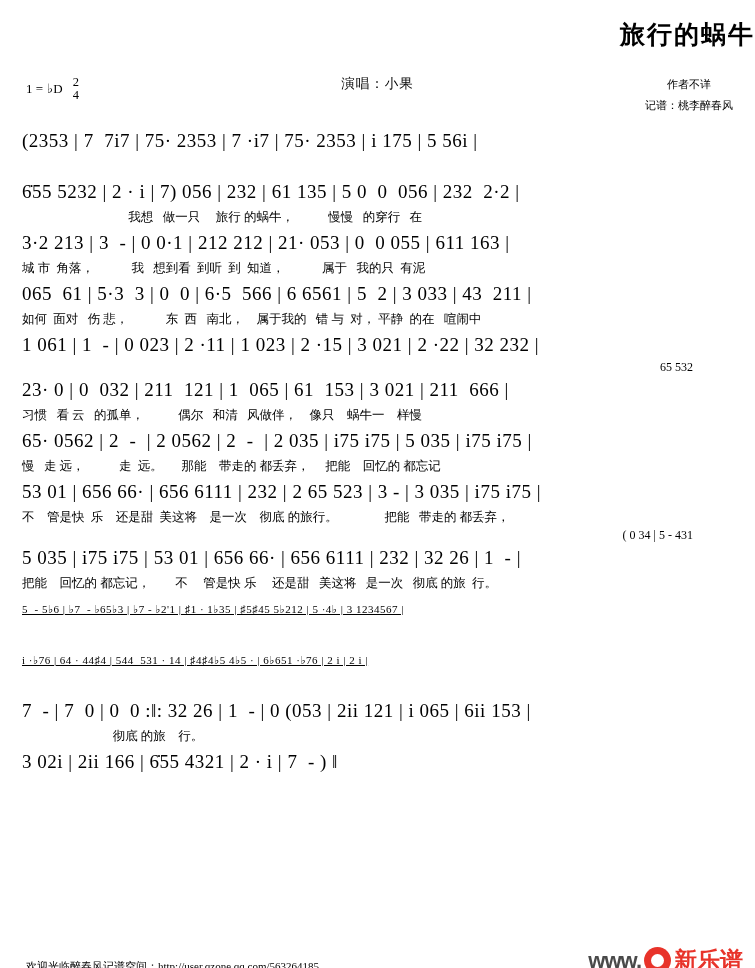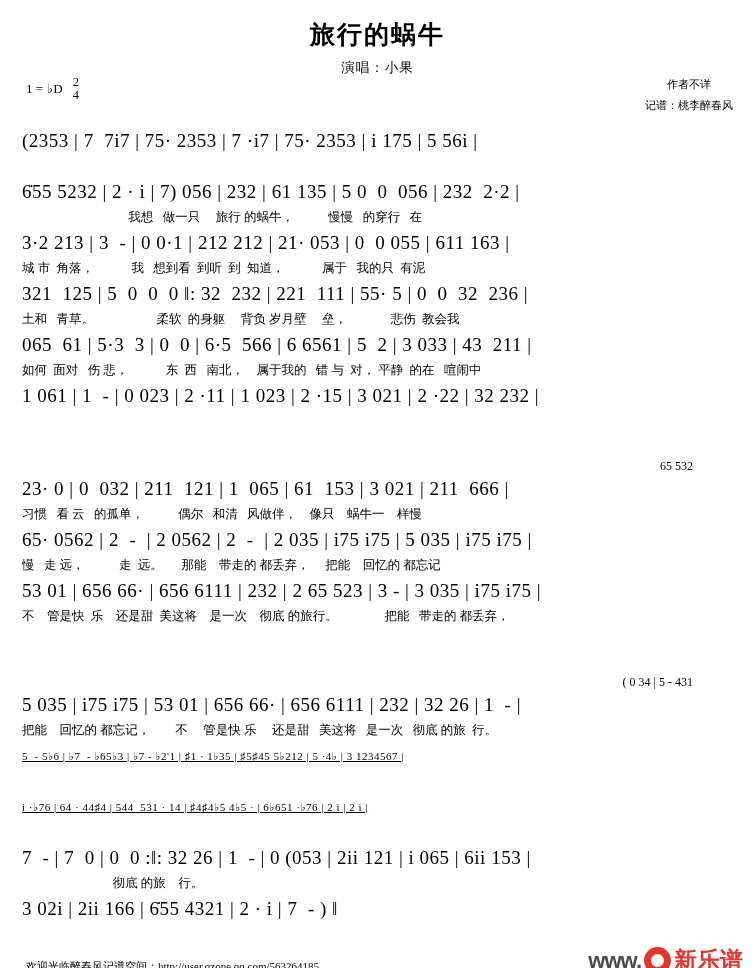--- a/index.html
+++ b/index.html
@@ -15,31 +15,31 @@
     position: relative;
     overflow: hidden;
   }
   .sheet {
     position: relative;
     width: 755px;
     height: 968px;
   }
   
   .title {
-    text-align: center;
+    text-align: right;
     font-size: 25px;
     font-weight: bold;
     letter-spacing: 2px;
     margin-top: 18px;
     font-family: "Liberation Serif", serif;
   }
   .singer {
     text-align: center;
     font-size: 13.5px;
-    margin-top: 8px;
+    margin-top: 24px;
     letter-spacing: 1px;
   }
   .credits {
     position: absolute;
     right: 22px;
     top: 56px;
     font-size: 11px;
     line-height: 21px;
     text-align: center;
   }
@@ -93,21 +93,20 @@
     letter-spacing: 0px;
   }
   .extra {
     font-family: "Liberation Serif", serif;
     font-size: 12px;
     white-space: pre;
     height: 15px;
     line-height: 15px;
     text-align: right;
     padding-right: 40px;
-    margin-top: 48px;
   }
   .smallnote {
     font-size: 11px;
     text-decoration: underline;
   }
   
   .footer {
     position: absolute;
     left: 26px;
     bottom: 12px;
@@ -183,24 +182,20 @@
     </div>
     <div class="line">
       <div class="notes">6̇55 5232 | 2 · i | 7) 056 | 232 | 61 135 | 5 0  0  056 | 232  2·2 |</div>
       <div class="lyrics">                                  我想   做一只     旅行 的蜗牛，           慢慢   的穿行   在</div>
     </div>
     <div class="line">
       <div class="notes">3·2 213 | 3  - | 0 0·1 | 212 212 | 21· 053 | 0  0 055 | 611 163 |</div>
       <div class="lyrics">城 市  角落，            我   想到看  到听  到  知道，            属于   我的只  有泥</div>
     </div>
     <div class="line">
-      <div class="notes">321  125 | 5  0  0  0 ‖: 32  232 | 221  111 | 55· 5 | 0  0  32  236 |</div>
-      <div class="lyrics">土和   青草。                    柔软  的身躯     背负 岁月壁     垒，              悲伤  教会我</div>
-    </div>
-    <div class="line">
       <div class="notes">065  61 | 5·3  3 | 0  0 | 6·5  566 | 6 6561 | 5  2 | 3 033 | 43  211 |</div>
       <div class="lyrics">如何  面对   伤 悲，            东  西   南北，    属于我的   错 与  对， 平静  的在   喧闹中</div>
     </div>
     <div class="line">
       <div class="notes">1 061 | 1  - | 0 023 | 2 ·11 | 1 023 | 2 ·15 | 3 021 | 2 ·22 | 32 232 |</div>
       <div class="extra">65 532</div>
     </div>
     <div class="line">
       <div class="notes">23· 0 | 0  032 | 211  121 | 1  065 | 61  153 | 3 021 | 211  666 |</div>
       <div class="lyrics">习惯   看 云   的孤单，           偶尔   和清   风做伴，    像只    蜗牛一    样慢</div>

